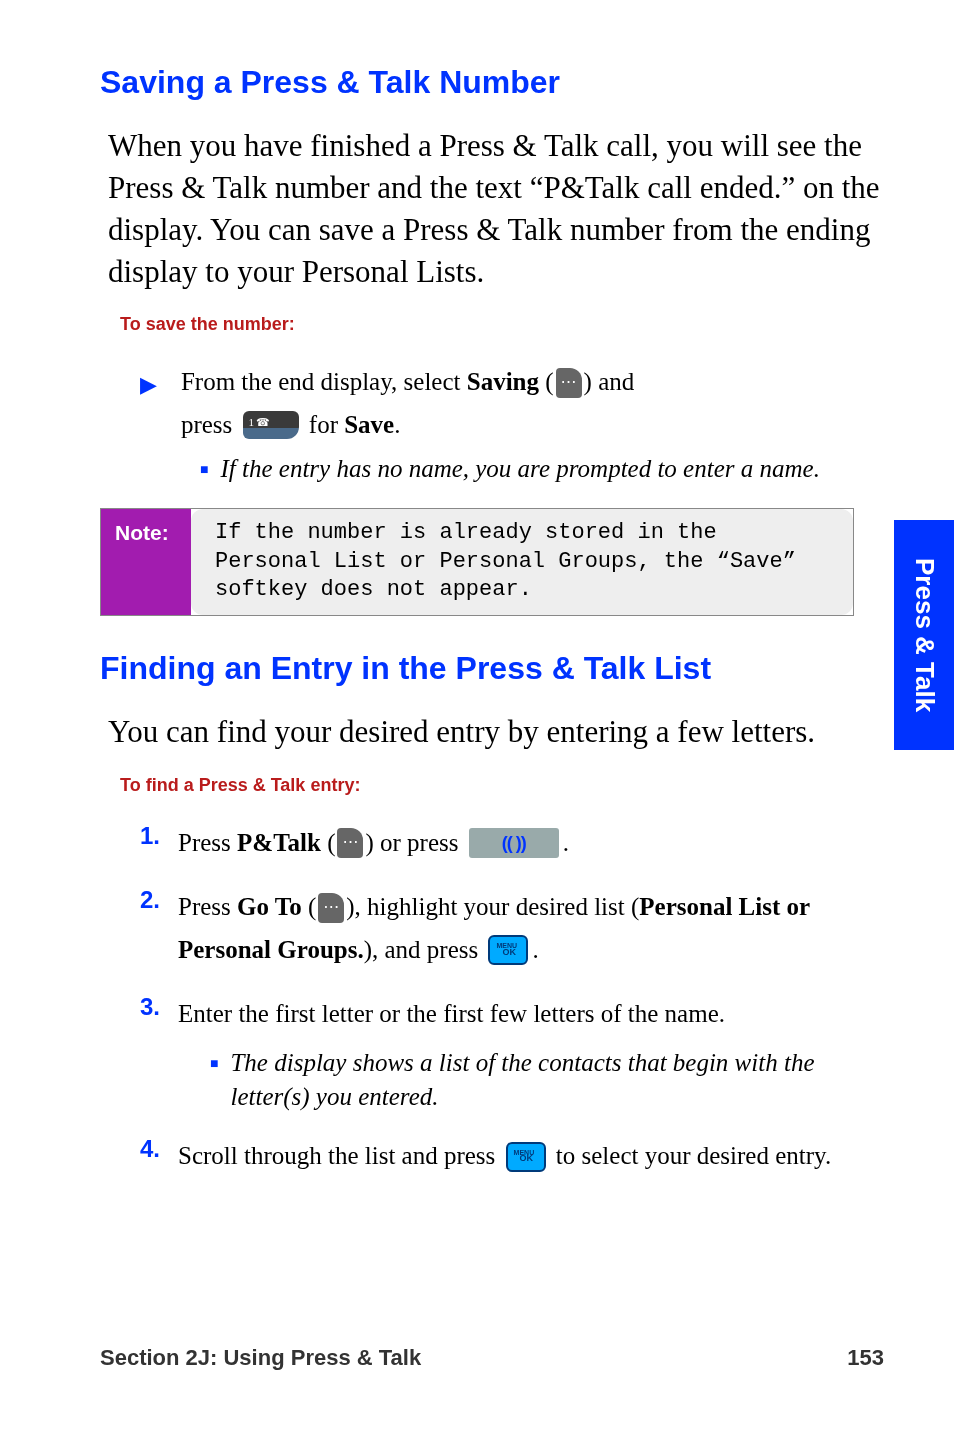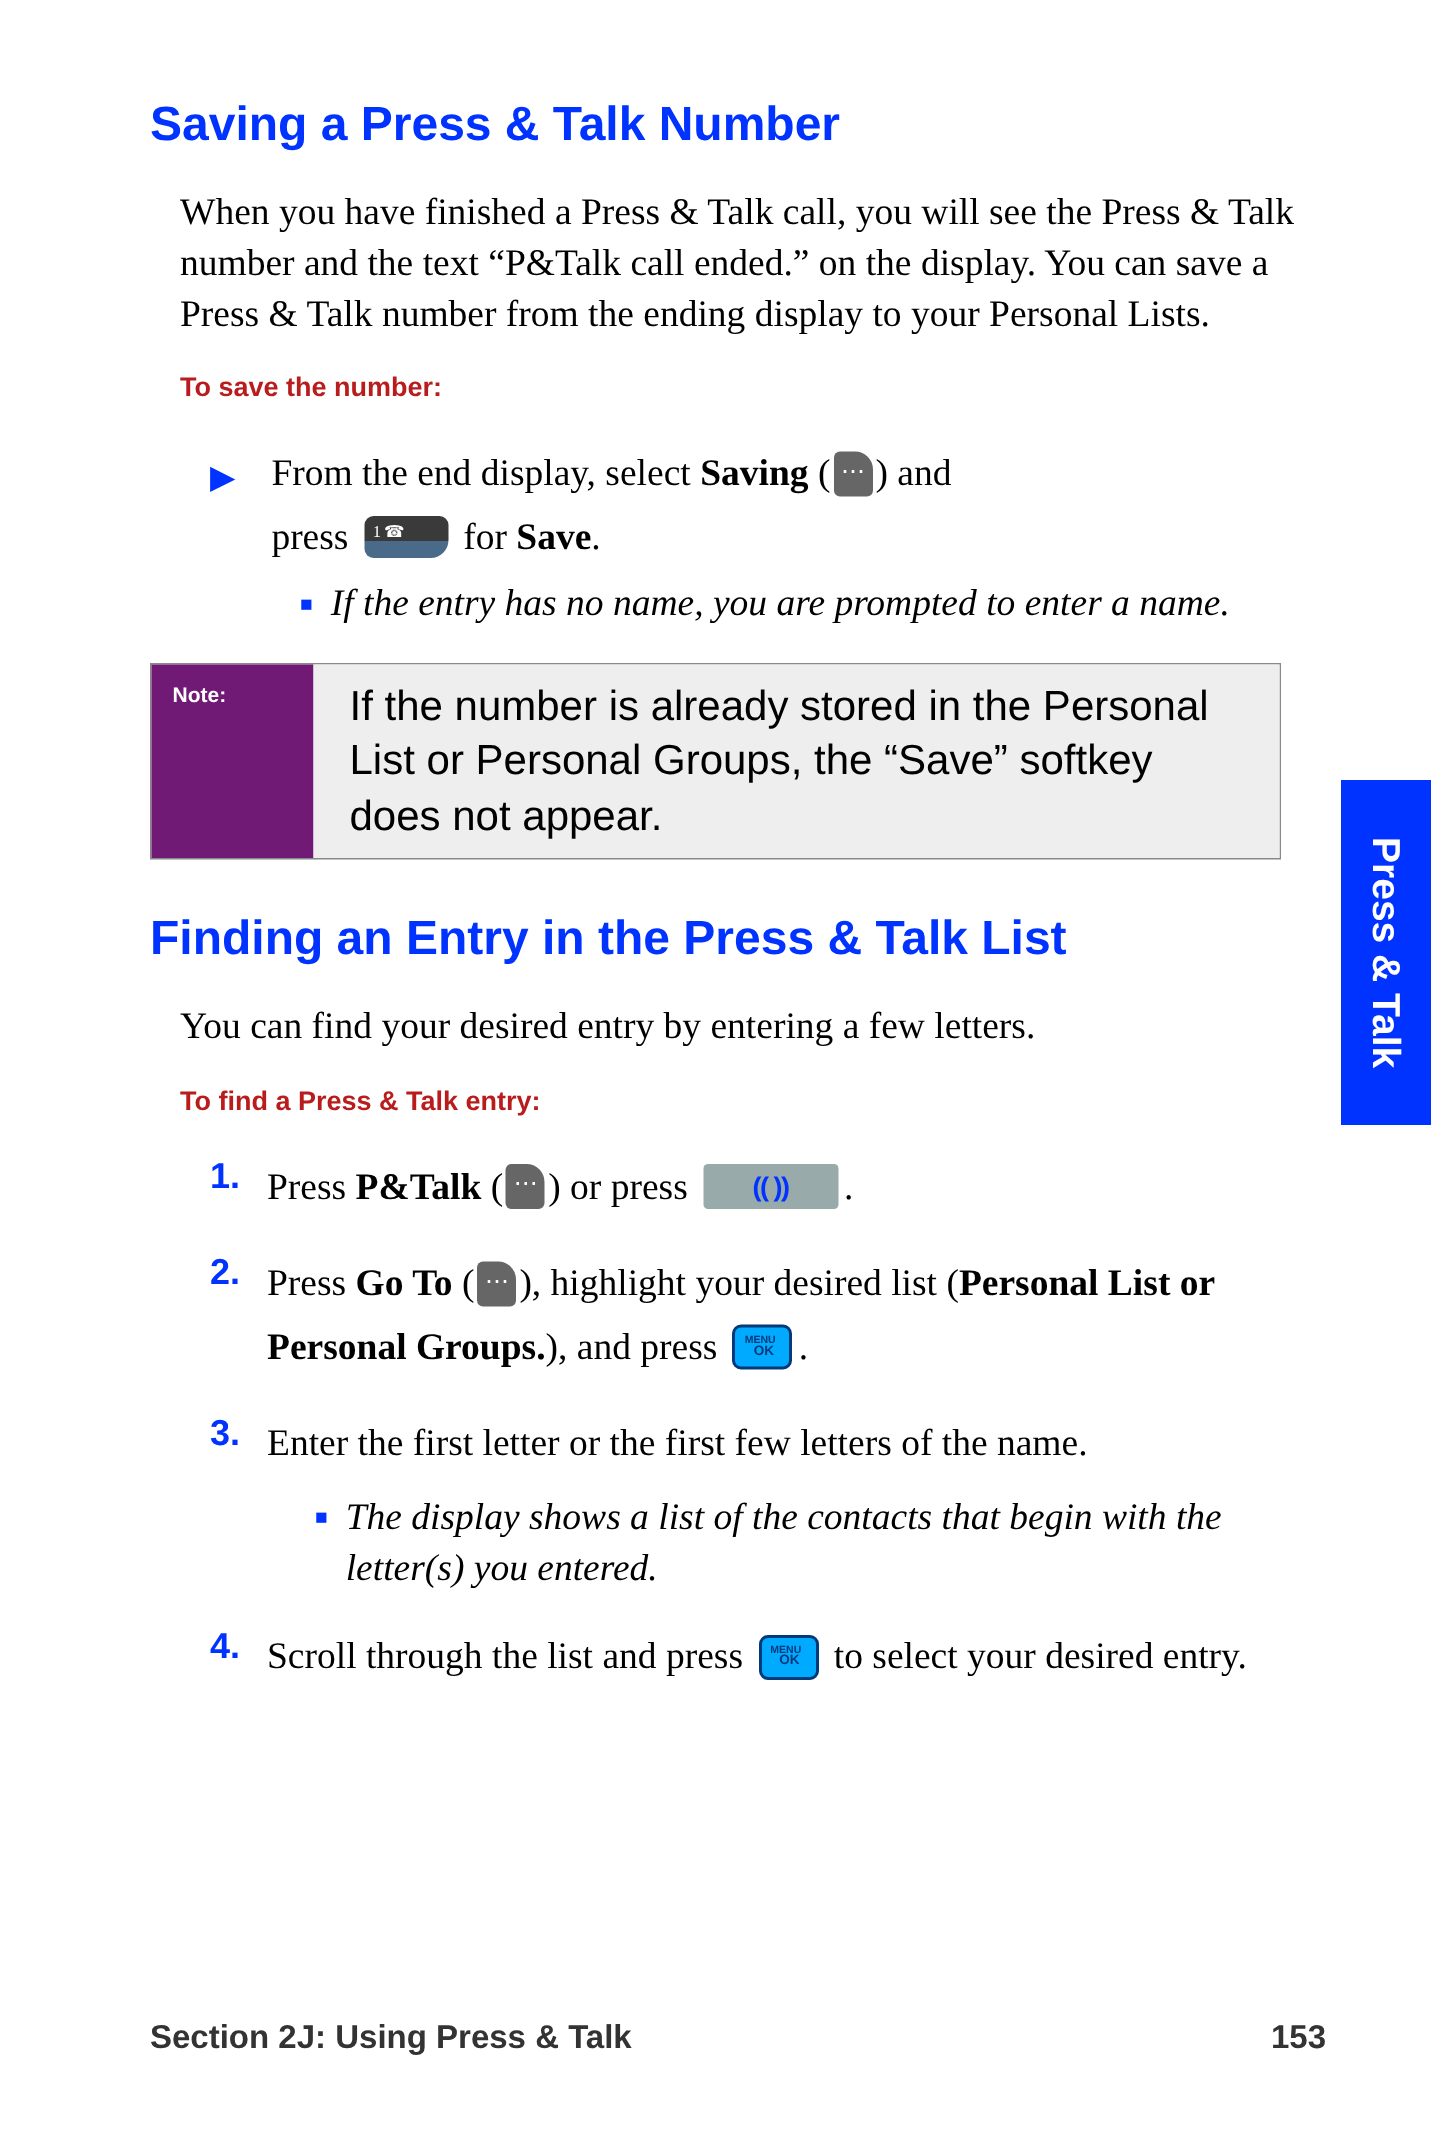--- a/index.html
+++ b/index.html
@@ -15,23 +15,23 @@
     padding: 64px 70px 0 100px;
   }
   .heading {
     font-size: 32px;
     font-weight: bold;
     color: #0033ff;
     font-family: 'Segoe UI', 'Helvetica Neue', Arial, sans-serif;
     margin-bottom: 24px;
   }
   .body-text {
-    font-size: 25px;
+    font-size: 31px;
     line-height: 1.35;
-    margin-left: 20px;
+    margin-left: 8px;
     margin-bottom: 22px;
   }
   .subhead {
     font-size: 18px;
     font-weight: bold;
     font-family: 'Segoe UI', 'Helvetica Neue', Arial, sans-serif;
     color: #b91c1c;
     margin-left: 20px;
     margin-bottom: 26px;
   }
@@ -71,37 +71,38 @@
     font-size: 25px;
     line-height: 1.35;
     font-style: italic;
   }
   .note-box {
     display: flex;
     border: 1px solid #888;
     margin: 14px 30px 34px 0;
   }
   .note-label {
-    background: #701a75;
+    background: #a21caf;
     color: #fff;
     font-weight: bold;
     font-family: 'Segoe UI', Arial, sans-serif;
-    font-size: 14px;
+    font-size: 21px;
     padding: 12px 14px;
-    width: 108px;
+    width: 90px;
     flex-shrink: 0;
     text-align: left;
   }
   .note-text {
     background: #eee;
-    font-size: 28px;
-    font-family: Liberation Sans, sans-serif;
+    font-size: 22px;
+    font-family: Liberation Mono, monospace;
     padding: 10px 20px 10px 24px;
     line-height: 1.3;
     flex: 1;
+    border-radius: 12px;
   }
   .num-list {
     margin-left: 40px;
   }
   .num-item {
     display: flex;
     margin-bottom: 22px;
   }
   .num {
     font-weight: bold;

